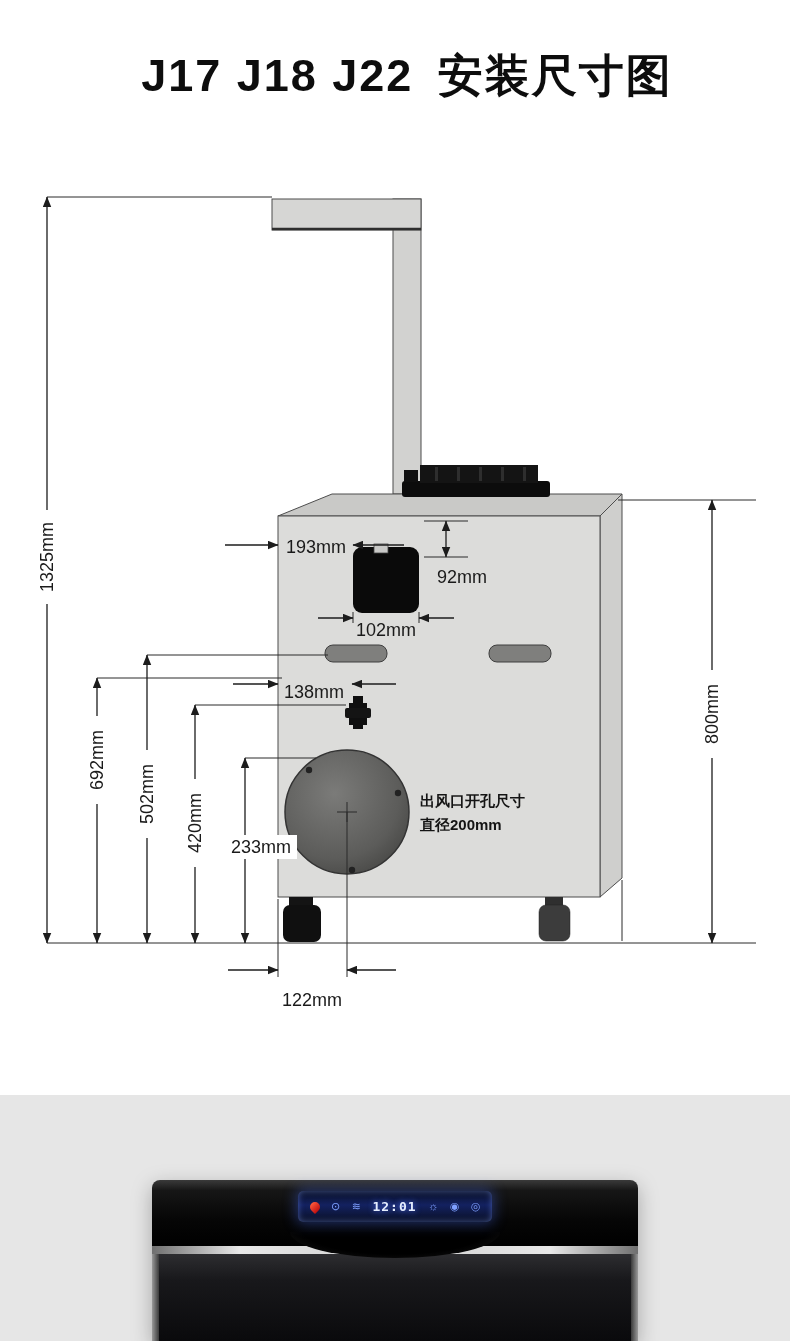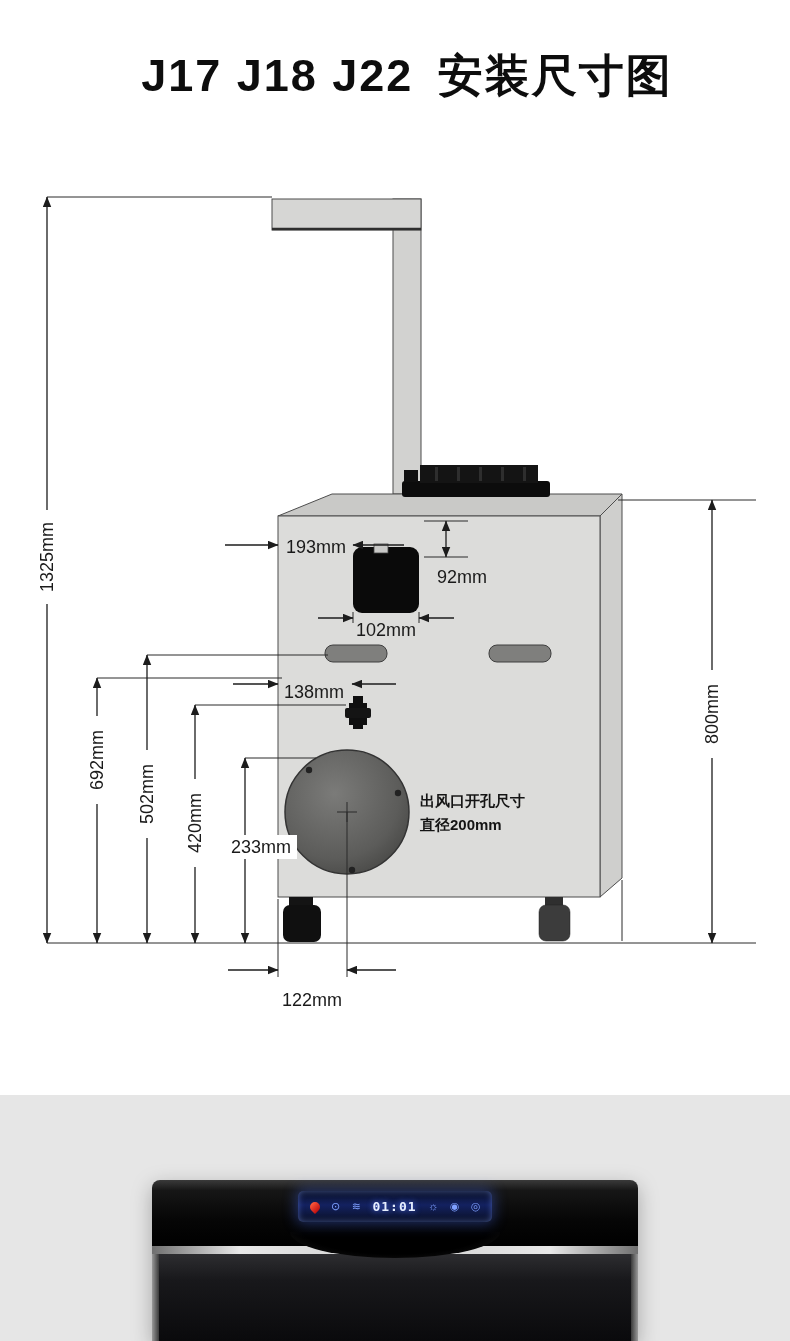--- a/index.html
+++ b/index.html
@@ -168,21 +168,21 @@
     </g>
   </svg>
 
   <div class="photo-band">
     <div class="product">
       <div class="deck"></div>
       <div class="display">
         <span class="flame"></span>
         <span class="dicon">⊙</span>
         <span class="dicon">≋</span>
-        <span class="dtime">01:01</span>
+        <span class="dtime">12:01</span>
         <span class="dicon">☼</span>
         <span class="dicon">◉</span>
         <span class="dicon">◎</span>
       </div>
       <div class="notch"></div>
       <div class="trim"></div>
       <div class="drawer">
         <div class="edge left"></div>
         <div class="edge right"></div>
       </div>

